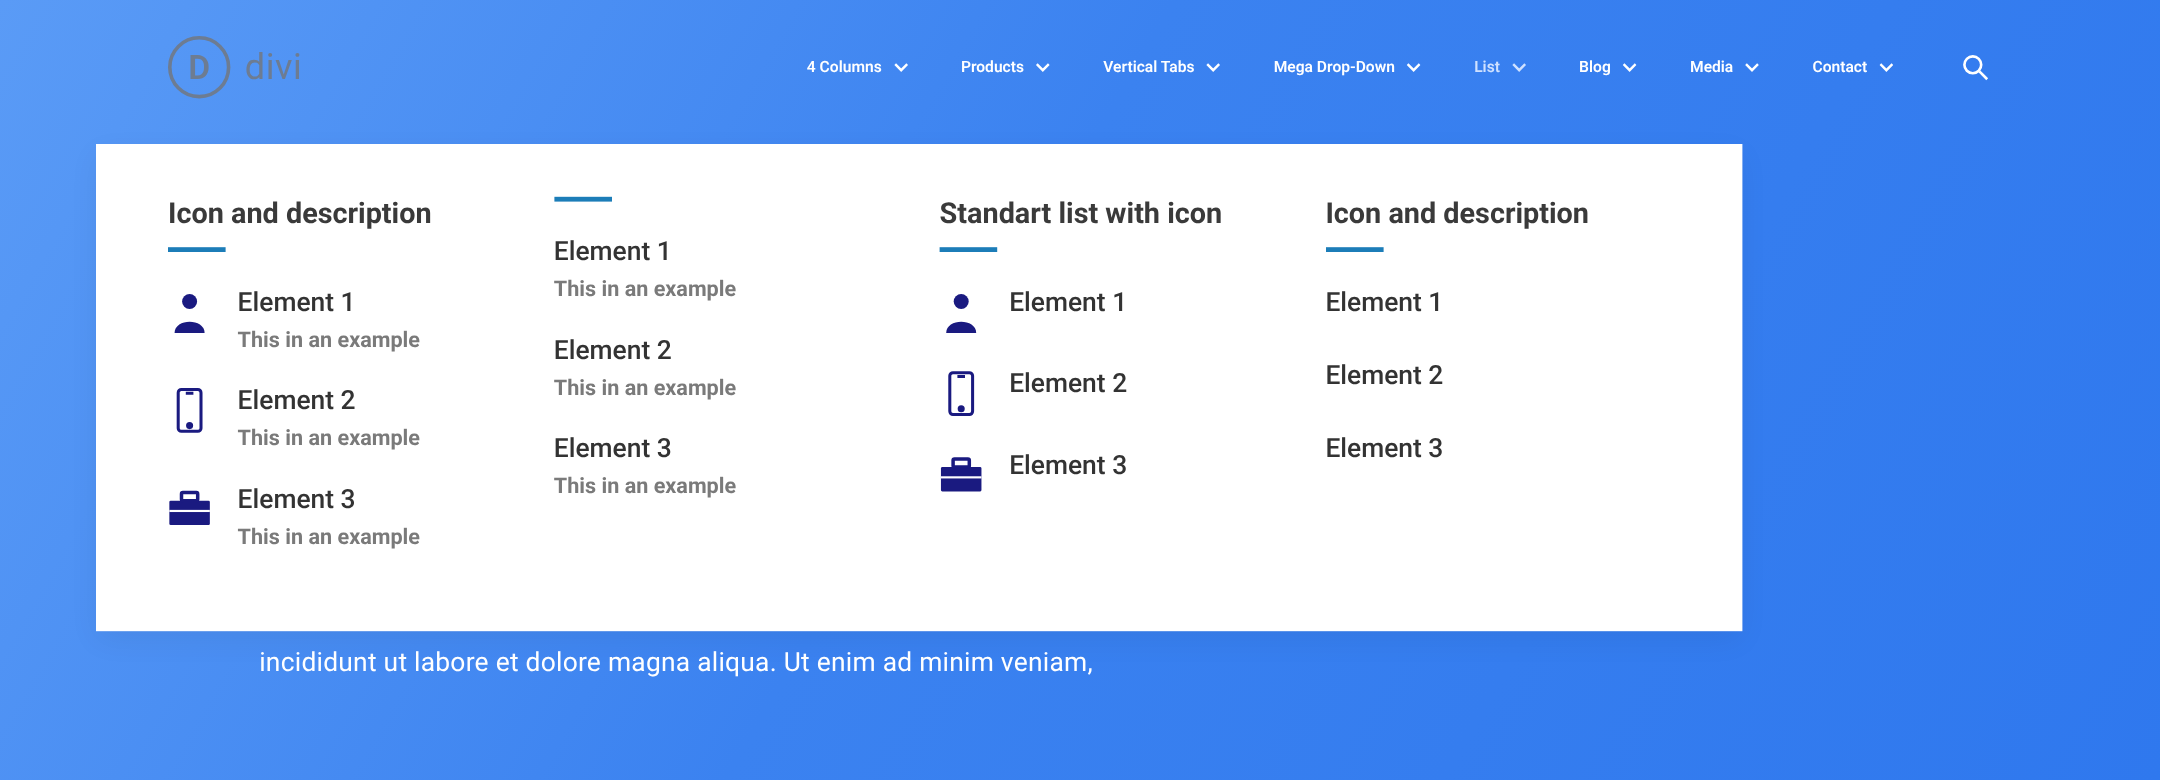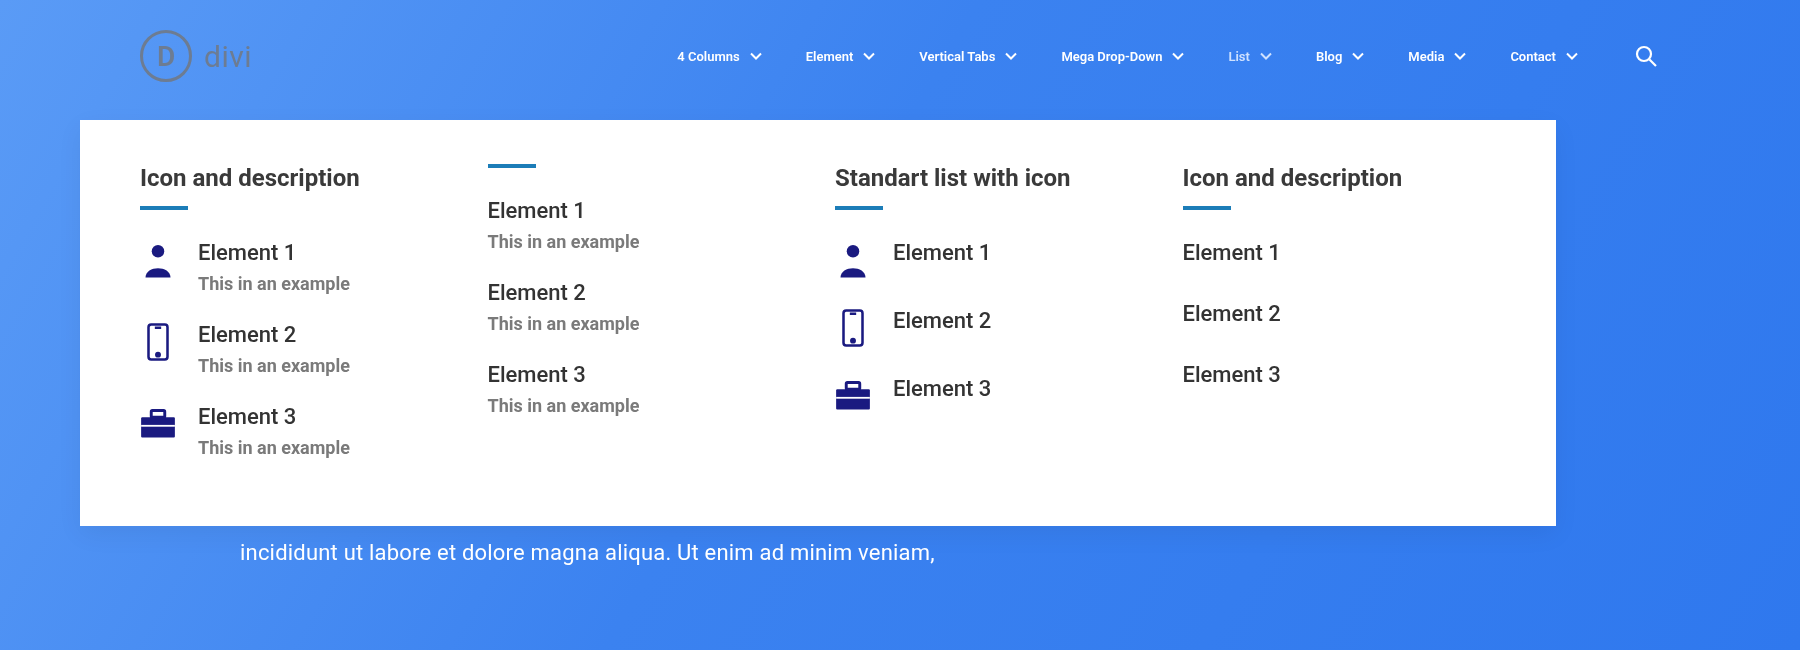--- a/index.html
+++ b/index.html
@@ -69,21 +69,21 @@
     width: 28px; height: 28px; cursor: pointer;
     color: #ffffff;
     display:flex; align-items:center; justify-content:center;
     margin-left: 10px;
   }
   
   .mega {
     position: absolute;
     left: 80px;
     top: 120px;
-    width: 1476px;
+    width: 1372px;
     background: #ffffff;
     padding: 44px 56px 40px 60px;
     display: grid;
     grid-template-columns: repeat(4, 1fr);
     gap: 30px;
     box-shadow: 0 8px 24px rgba(0,0,0,0.06);
   }
   .col-title {
     font-size: 24px;
     font-weight: 700;
@@ -133,21 +133,20 @@
   }
   
   .body-text {
     position: absolute;
     left: 216px;
     top: 540px;
     color: #ffffff;
     font-size: 22px;
     font-weight: 400;
     letter-spacing: 0.2px;
-    margin-left: 24px;
   }
 </style>
 </head>
 <body>
 
 <div class="page">
 
   <div class="header">
     <div class="logo">
       <div class="logo-circle">
@@ -158,21 +157,21 @@
     <nav class="nav">
       <div class="nav-item">
         <span>4 Columns</span>
         <span class="chevron">
           <svg viewBox="0 0 12 12" width="12" height="12">
               <path d="M1 3.5 L6 8.5 L11 3.5" fill="none" stroke="currentColor" stroke-width="2"></path>
             </svg>
         </span>
       </div>
       <div class="nav-item">
-        <span>Element</span>
+        <span>Products</span>
         <span class="chevron">
           <svg viewBox="0 0 12 12" width="12" height="12">
               <path d="M1 3.5 L6 8.5 L11 3.5" fill="none" stroke="currentColor" stroke-width="2"></path>
             </svg>
         </span>
       </div>
       <div class="nav-item">
         <span>Vertical Tabs</span>
         <span class="chevron">
           <svg viewBox="0 0 12 12" width="12" height="12">

